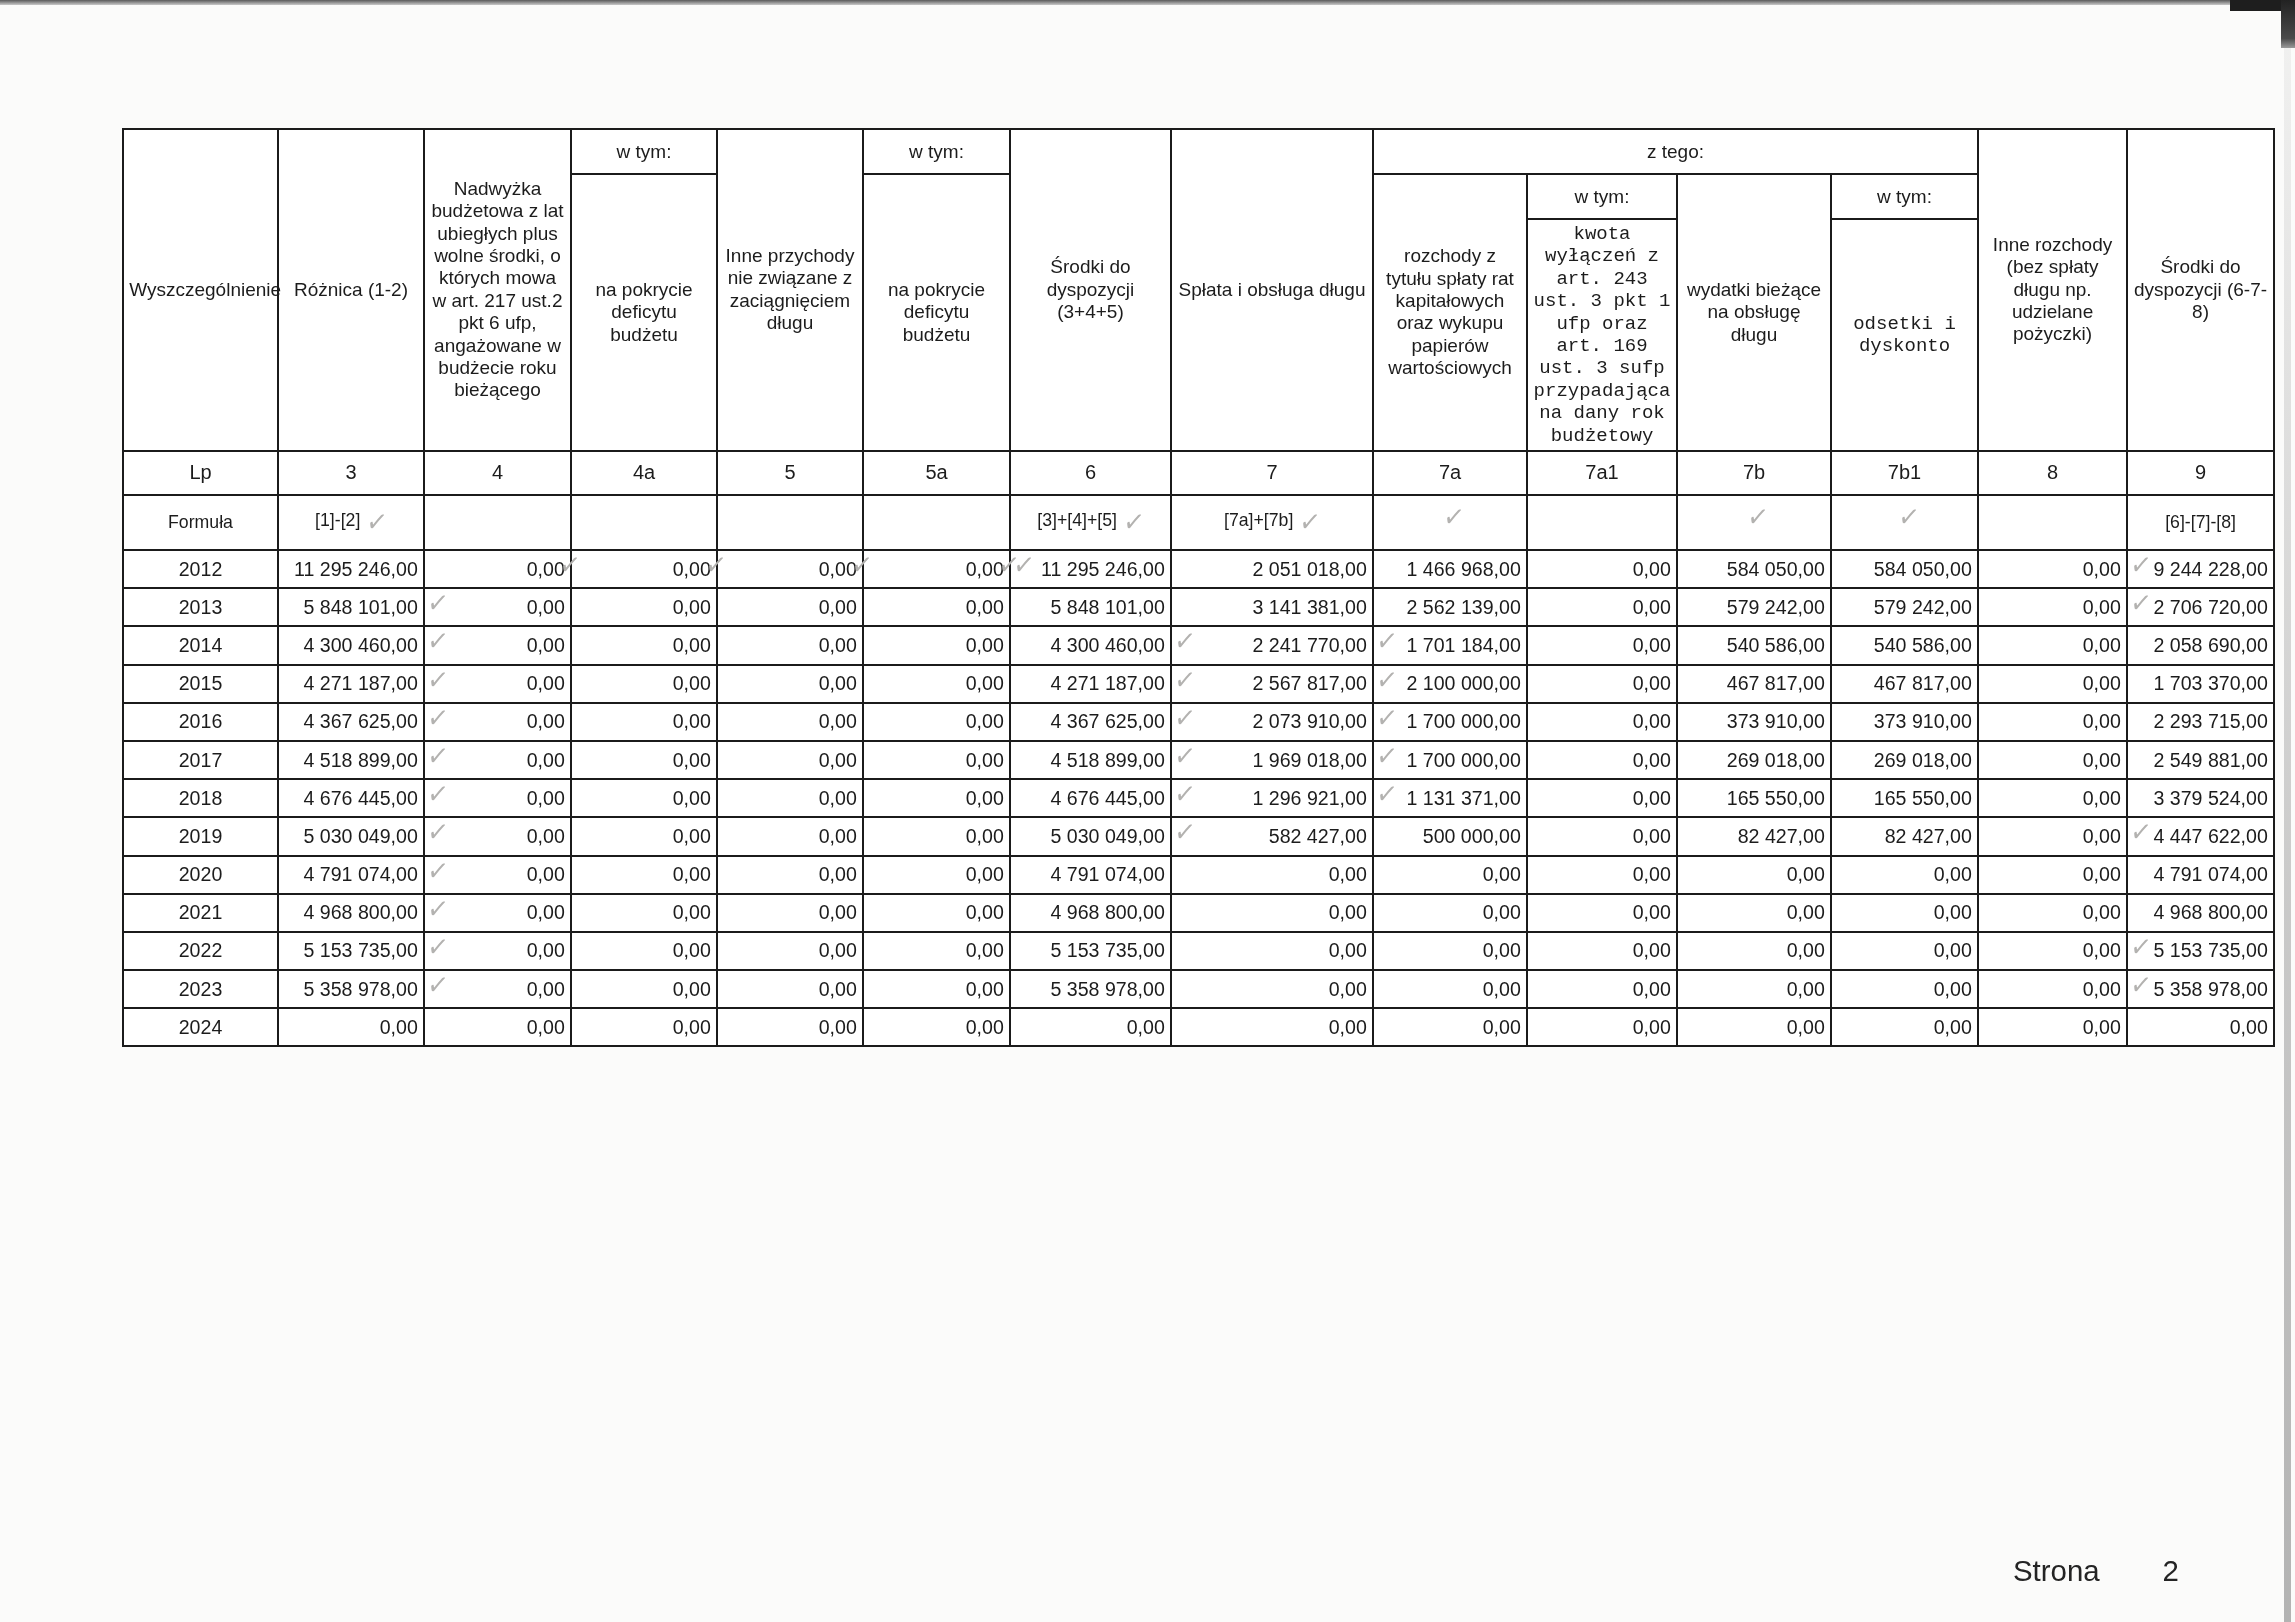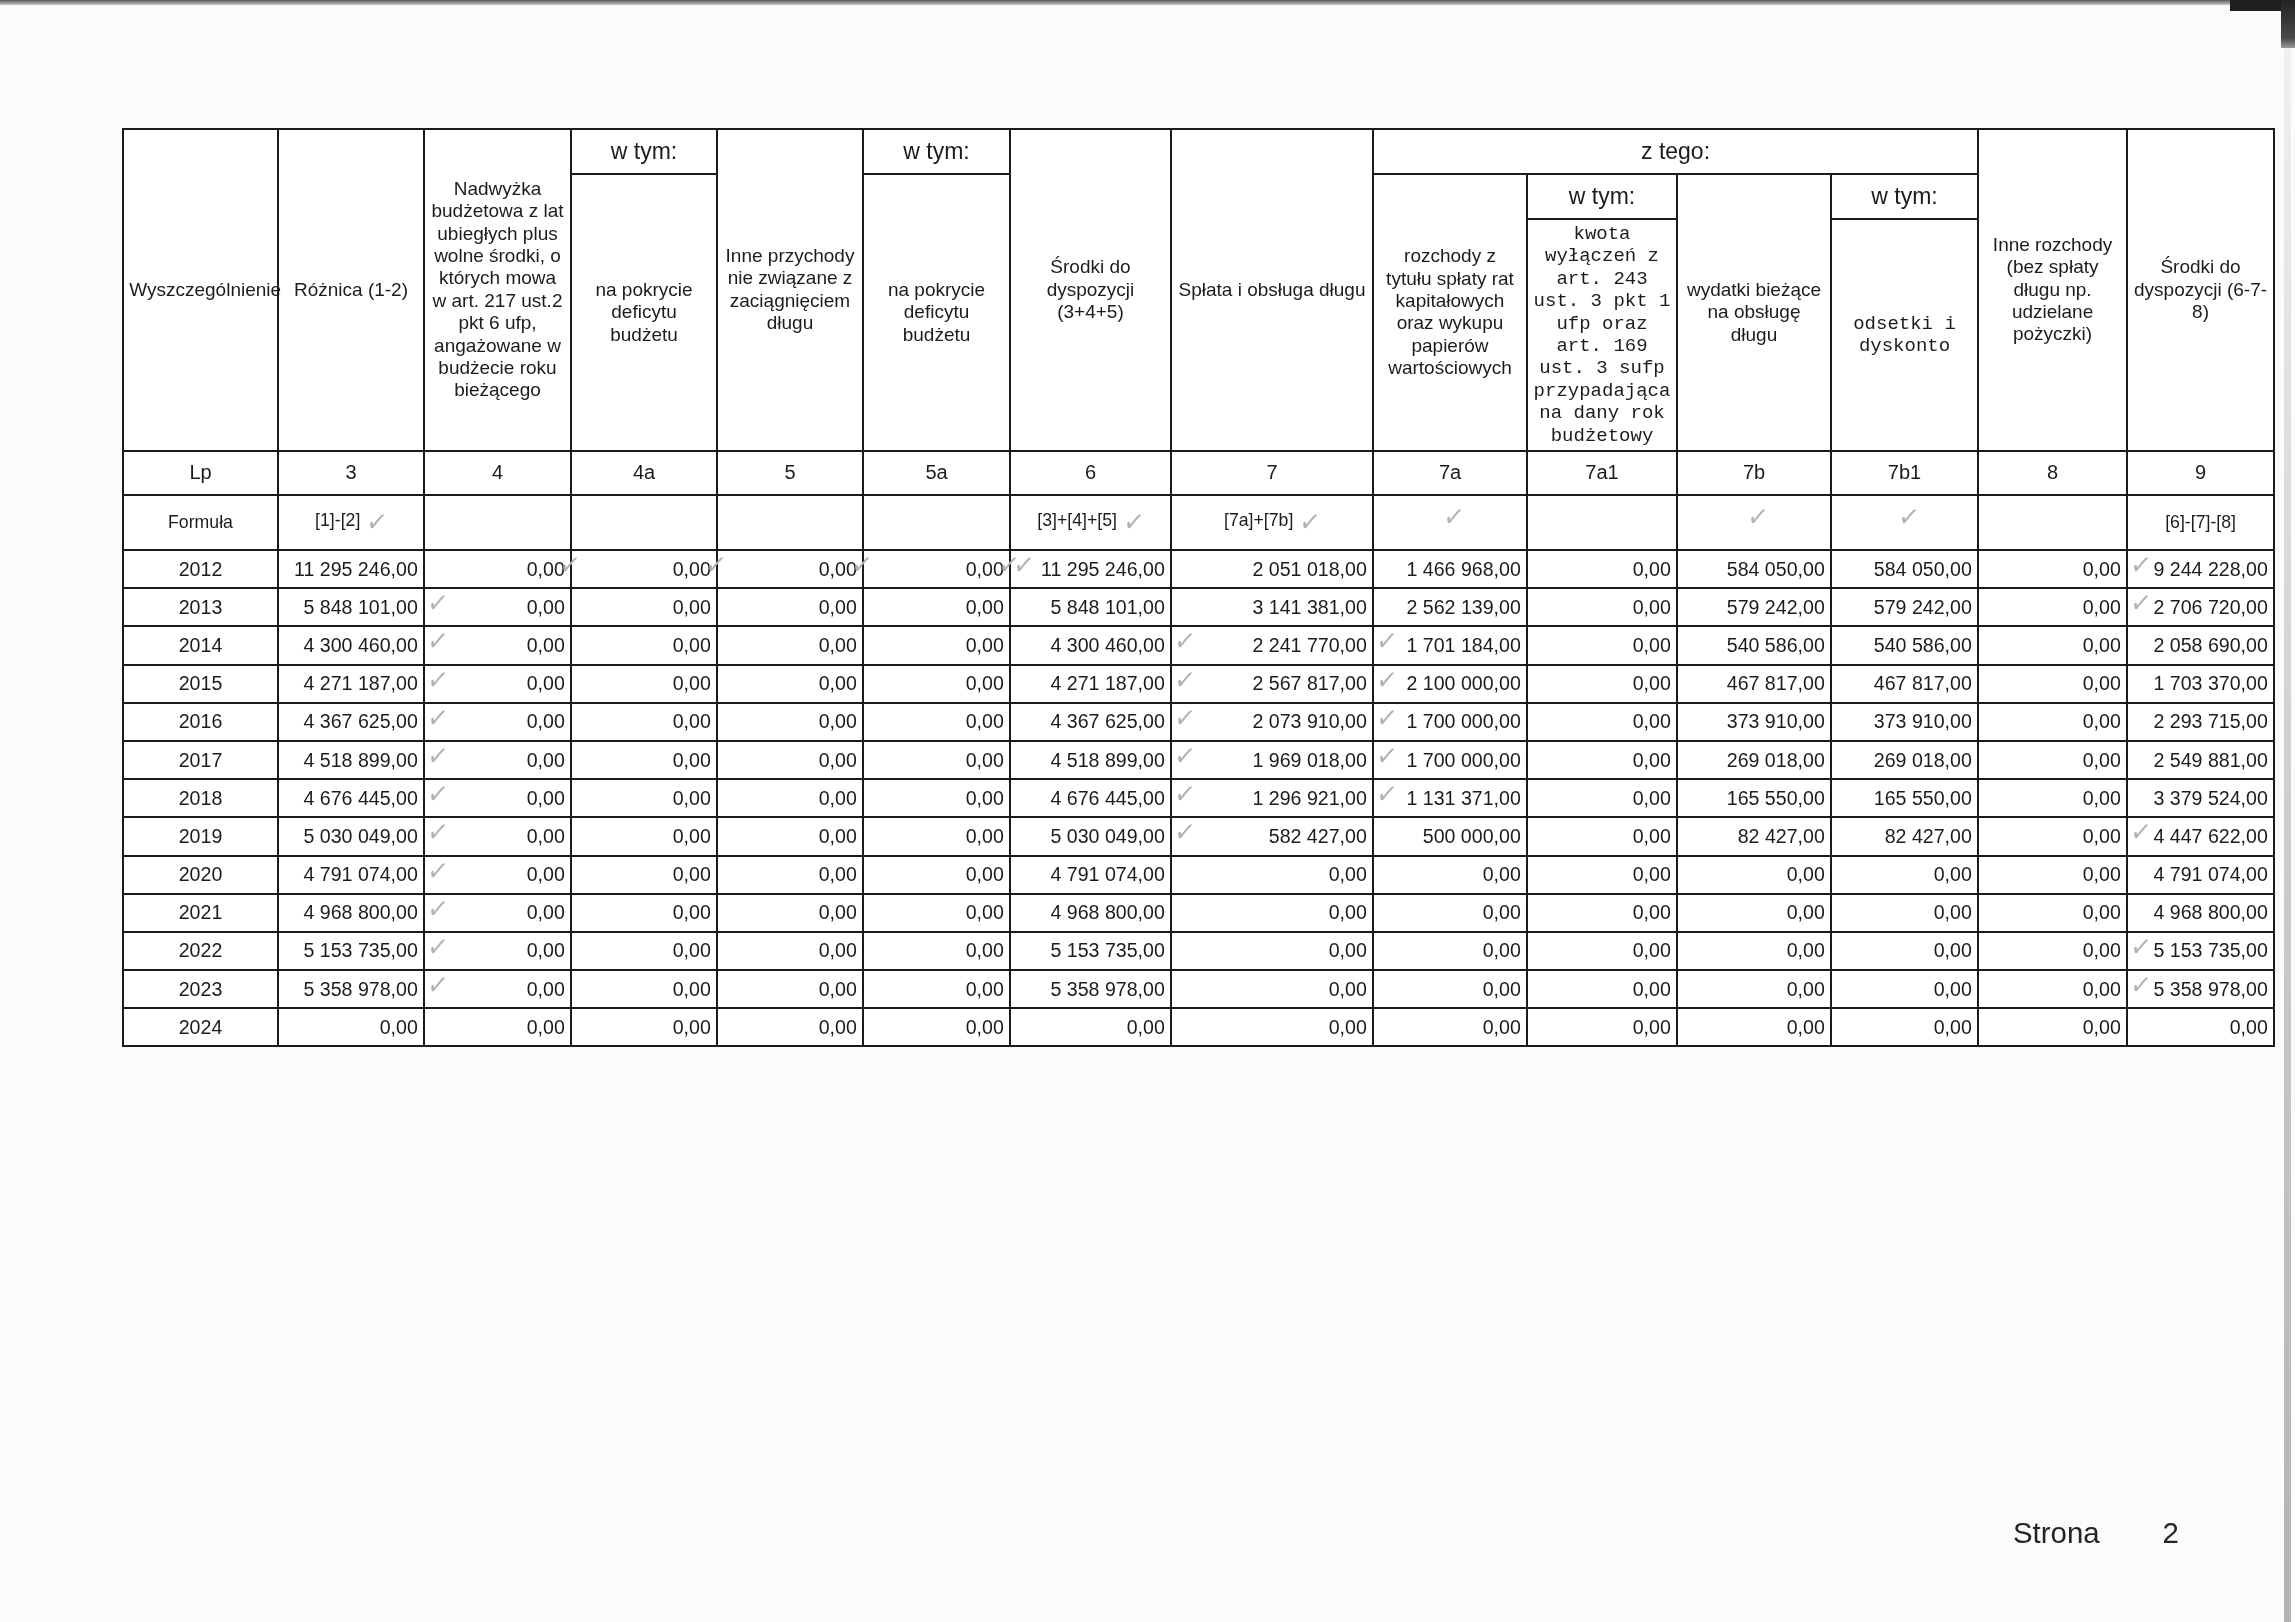--- a/index.html
+++ b/index.html
@@ -33,39 +33,39 @@
     padding:2.6px 5.2px;
     position:relative;
     overflow:visible;
     font-weight:400;
   }
   table.wpf{border:2.6px solid #151515;}
   th.hdr{font-size:19px;line-height:1.18;text-align:center;}
   tr.band-a th{height:38px;}
   tr.band-b th.grp{height:38px;}
   tr.band-c th{height:222px;font-family:Liberation Mono, monospace;}
-  th.grp{font-size:23px;text-align:center;vertical-align:middle;}
+  th.grp{font-size:19px;text-align:center;vertical-align:middle;}
   tr.lp-row td{height:37px;font-size:20px;text-align:center;}
   tr.formula-row td{height:48px;font-size:17.7px;text-align:center;margin-left:16px;}
   tbody tr.data-row td{height:31px;font-size:19.6px;}
   td.year{text-align:center;border-radius:8px;}
   td.num{text-align:right;padding-right:6.5px;white-space:nowrap;}
   
   .chk{
     color:#b3b2b0;font-size:24px;line-height:1;
     display:inline-block;transform:rotate(9deg) scaleY(1.2);
     pointer-events:none;font-weight:400;
   }
   .chk.abs{position:absolute;top:2px;}
   .chk.pos-left{left:3.3px;}
   .chk.pos-after{right:-10.5px;z-index:2;}
   .chk.pos-mid{left:46%;top:9.2px;}
   .chk.inline{margin-left:6.5px;vertical-align:-3.9px;}
   
-  .footer{position:absolute;left:2013px;top:1516px;font-size:29.4px;color:#242424;}
+  .footer{position:absolute;left:2013px;top:1554px;font-size:29.4px;color:#242424;}
   .footer .pageno{display:inline-block;margin-left:63px;}
 </style>
 </head>
 <body>
 
 <div class="page">
 
   <div class="scan-top-strip"></div>
   <div class="scan-corner-strip"></div>
   <div class="scan-corner-block"></div>

